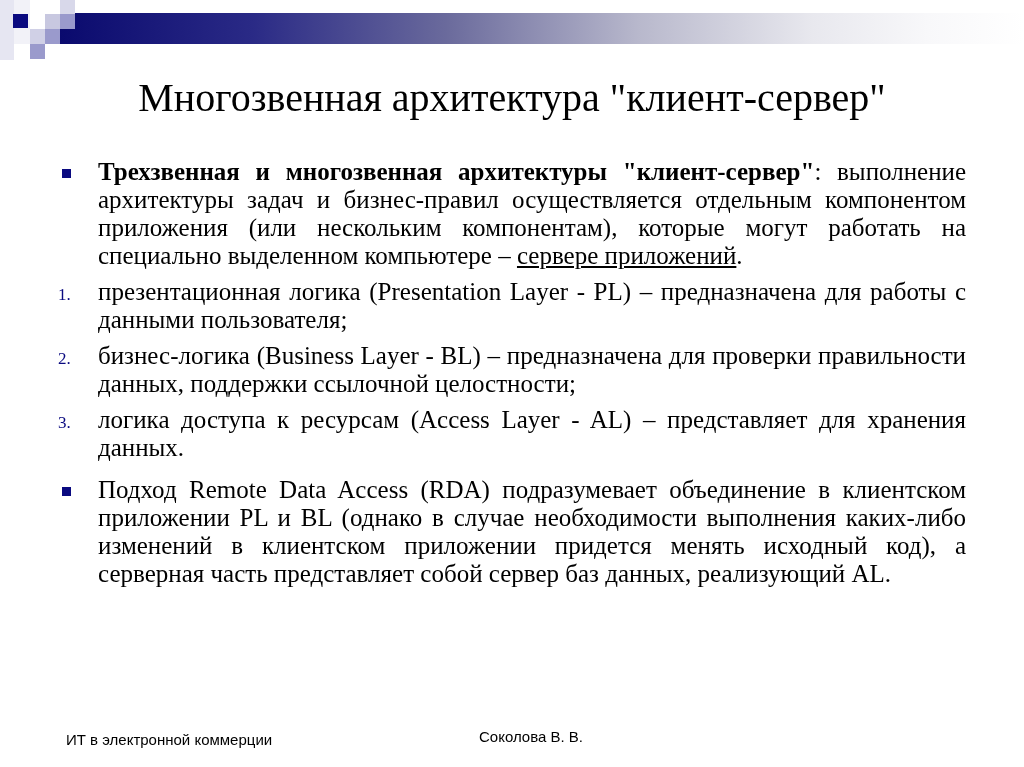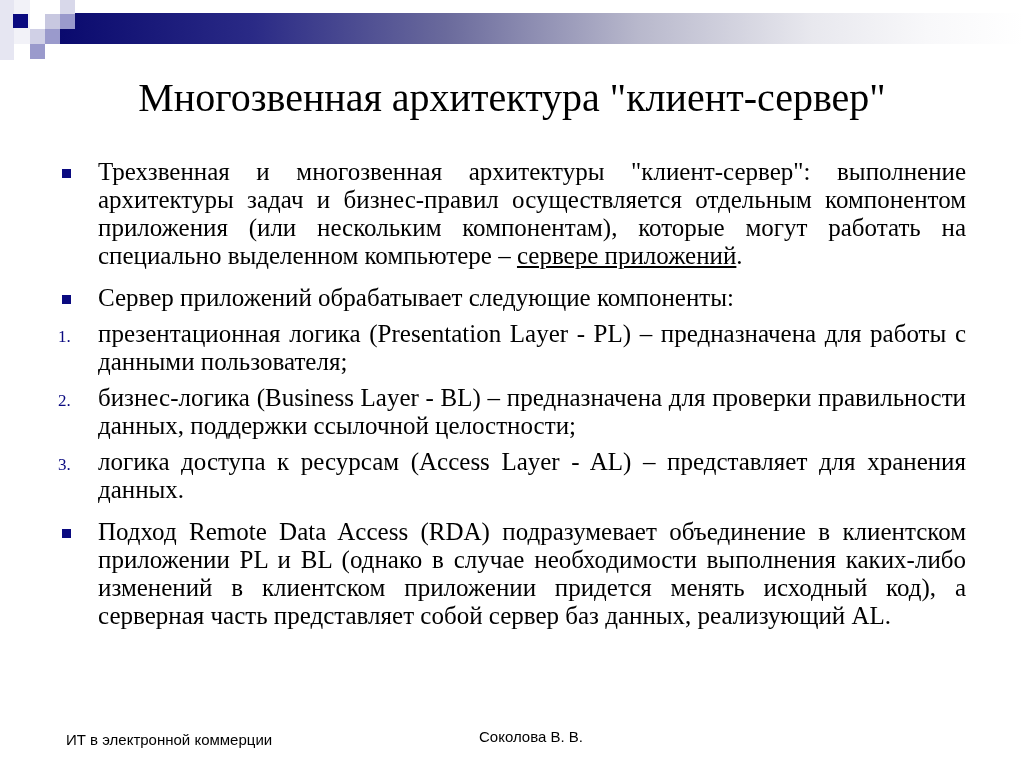--- a/index.html
+++ b/index.html
@@ -26,21 +26,21 @@
   .item { position: relative; padding-left: 40px; }
   .item .text { text-align: justify; text-align-last: left; }
   .item.bullet .marker {
     position: absolute; left: 4px; top: 11px; width: 9px; height: 9px; background: #0a0a80;
   }
   .item.num .marker {
     position: absolute; left: 0; top: 3px; font-size: 17px; color: #0a0a80;
   }
   .gap-l { margin-top: 14px; }
   .gap-s { margin-top: 8px; }
-  .bold { font-weight: normal; }
+  .bold { font-weight: bold; }
   .u { text-decoration: underline; }
   .footer-left {
     position: absolute; left: 66px; top: 731px; font-family: "Liberation Sans", sans-serif;
     font-size: 15px;
   }
   .footer-center {
     position: absolute; left: 452px; top: 728px; font-family: "Liberation Sans", sans-serif;
     font-size: 15px;
     margin-left: 27px;
   }
@@ -62,24 +62,20 @@
 </div>
 
 <div class="title">Многозвенная архитектура "клиент-сервер"</div>
 
 <div class="content">
   <div class="item bullet">
     <span class="marker"></span>
     <div class="text"><span class="bold">Трехзвенная и многозвенная архитектуры "клиент-сервер"</span><span>: выполнение архитектуры задач и бизнес-правил осуществляется отдельным компонентом приложения (или нескольким компонентам), которые могут работать на специально выделенном компьютере – </span><span class="u">сервере приложений</span><span>.</span></div>
   </div>
 
-  <div class="item bullet gap-l">
-    <span class="marker"></span>
-    <div class="text">Сервер приложений обрабатывает следующие компоненты:</div>
-  </div>
 
   <div class="item num gap-s">
     <span class="marker">1.</span>
     <div class="text">презентационная логика (Presentation Layer - PL) – предназначена для работы с данными пользователя;</div>
   </div>
 
   <div class="item num gap-s">
     <span class="marker">2.</span>
     <div class="text">бизнес-логика (Business Layer - BL) – предназначена для проверки правильности данных, поддержки ссылочной целостности;</div>
   </div>

